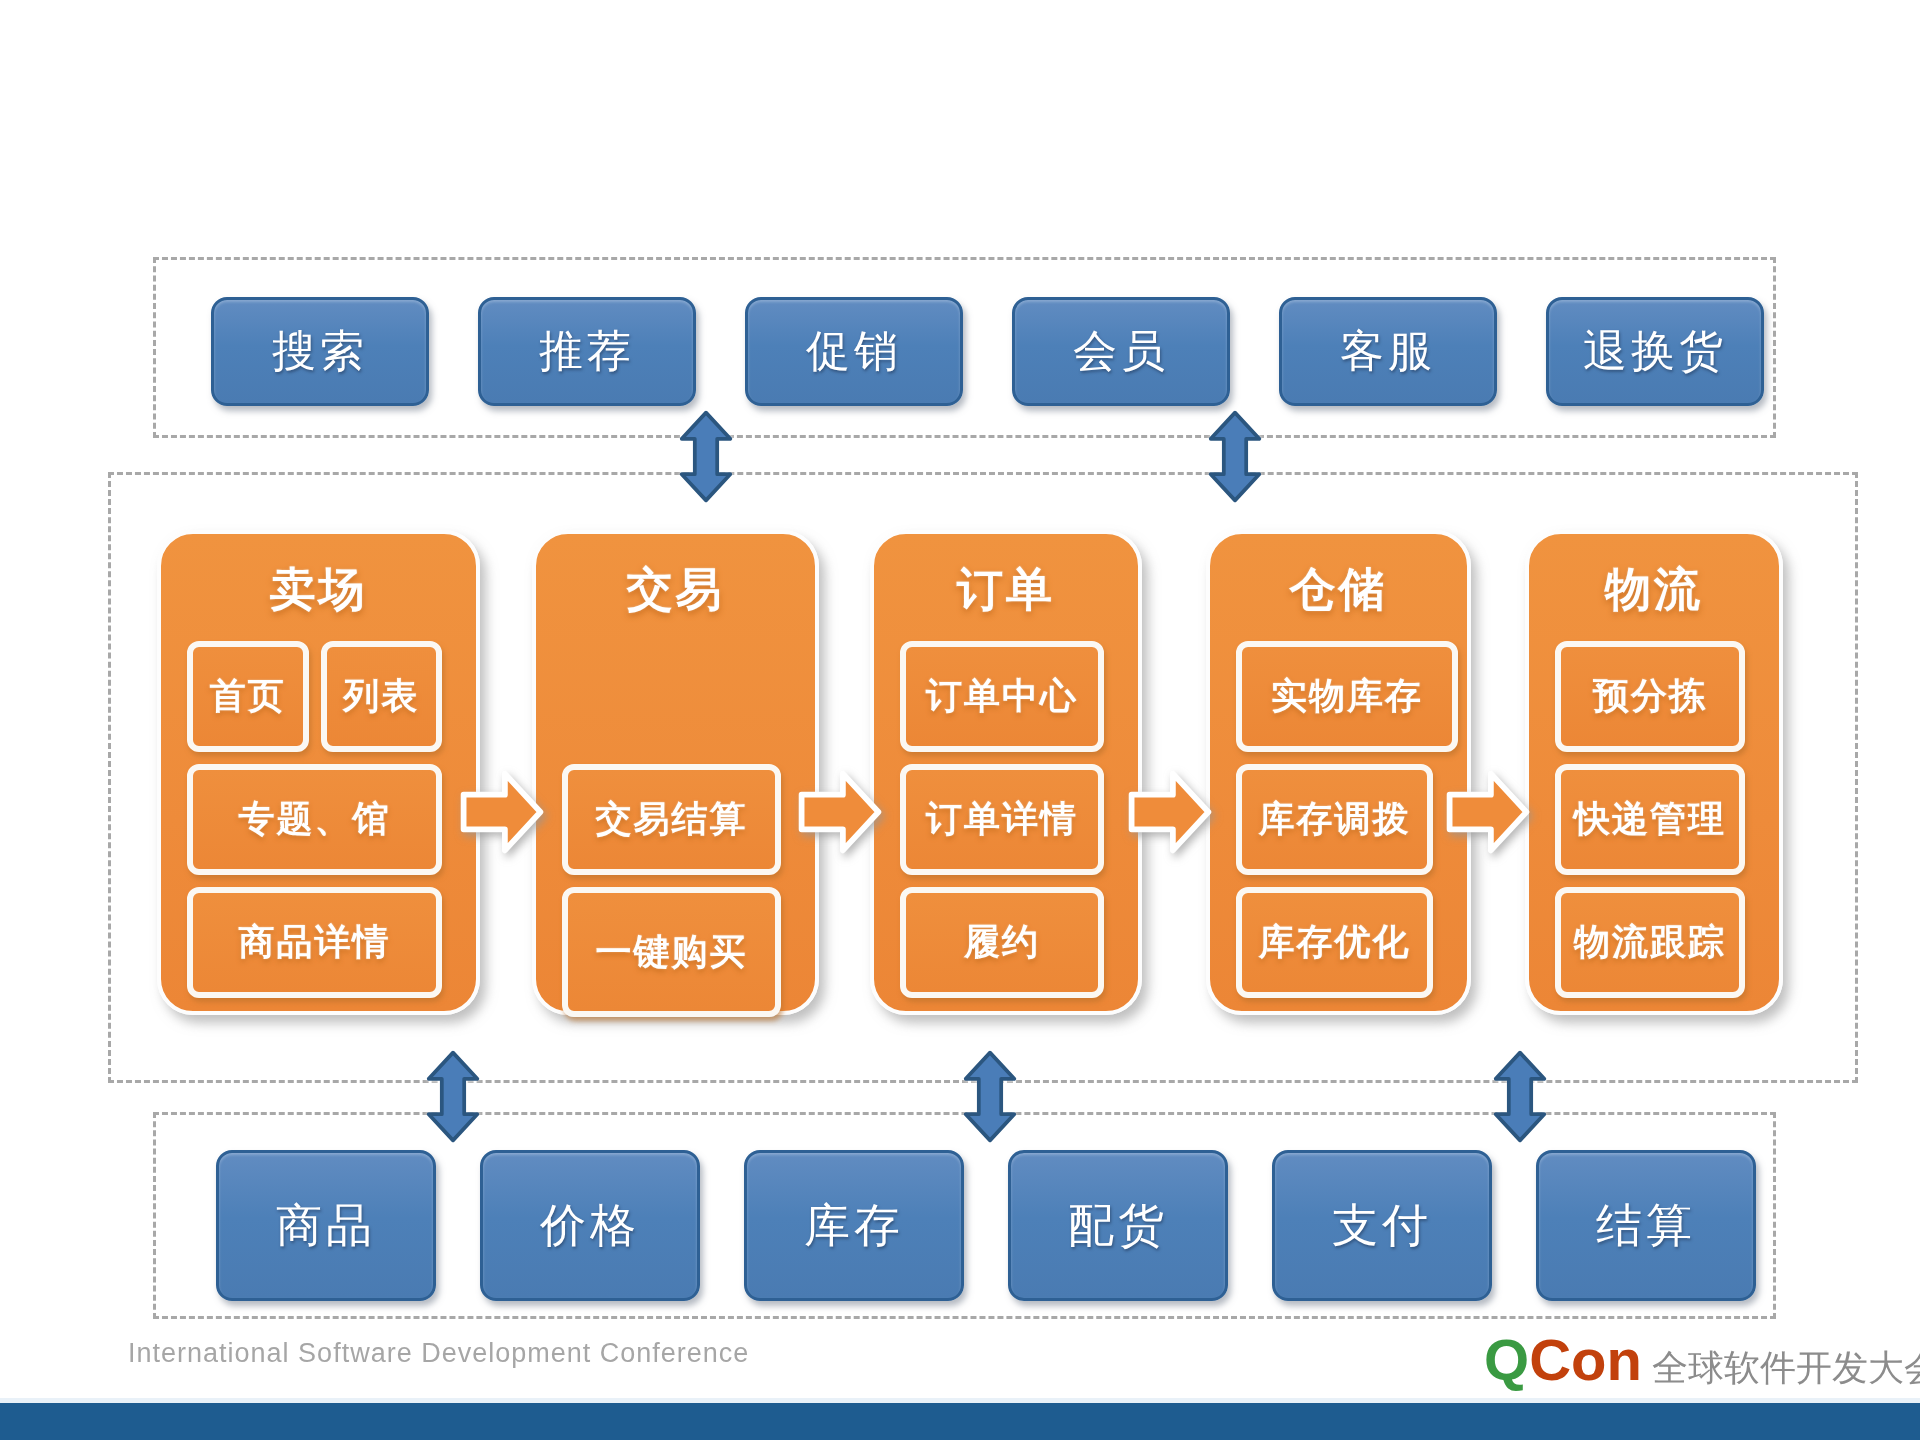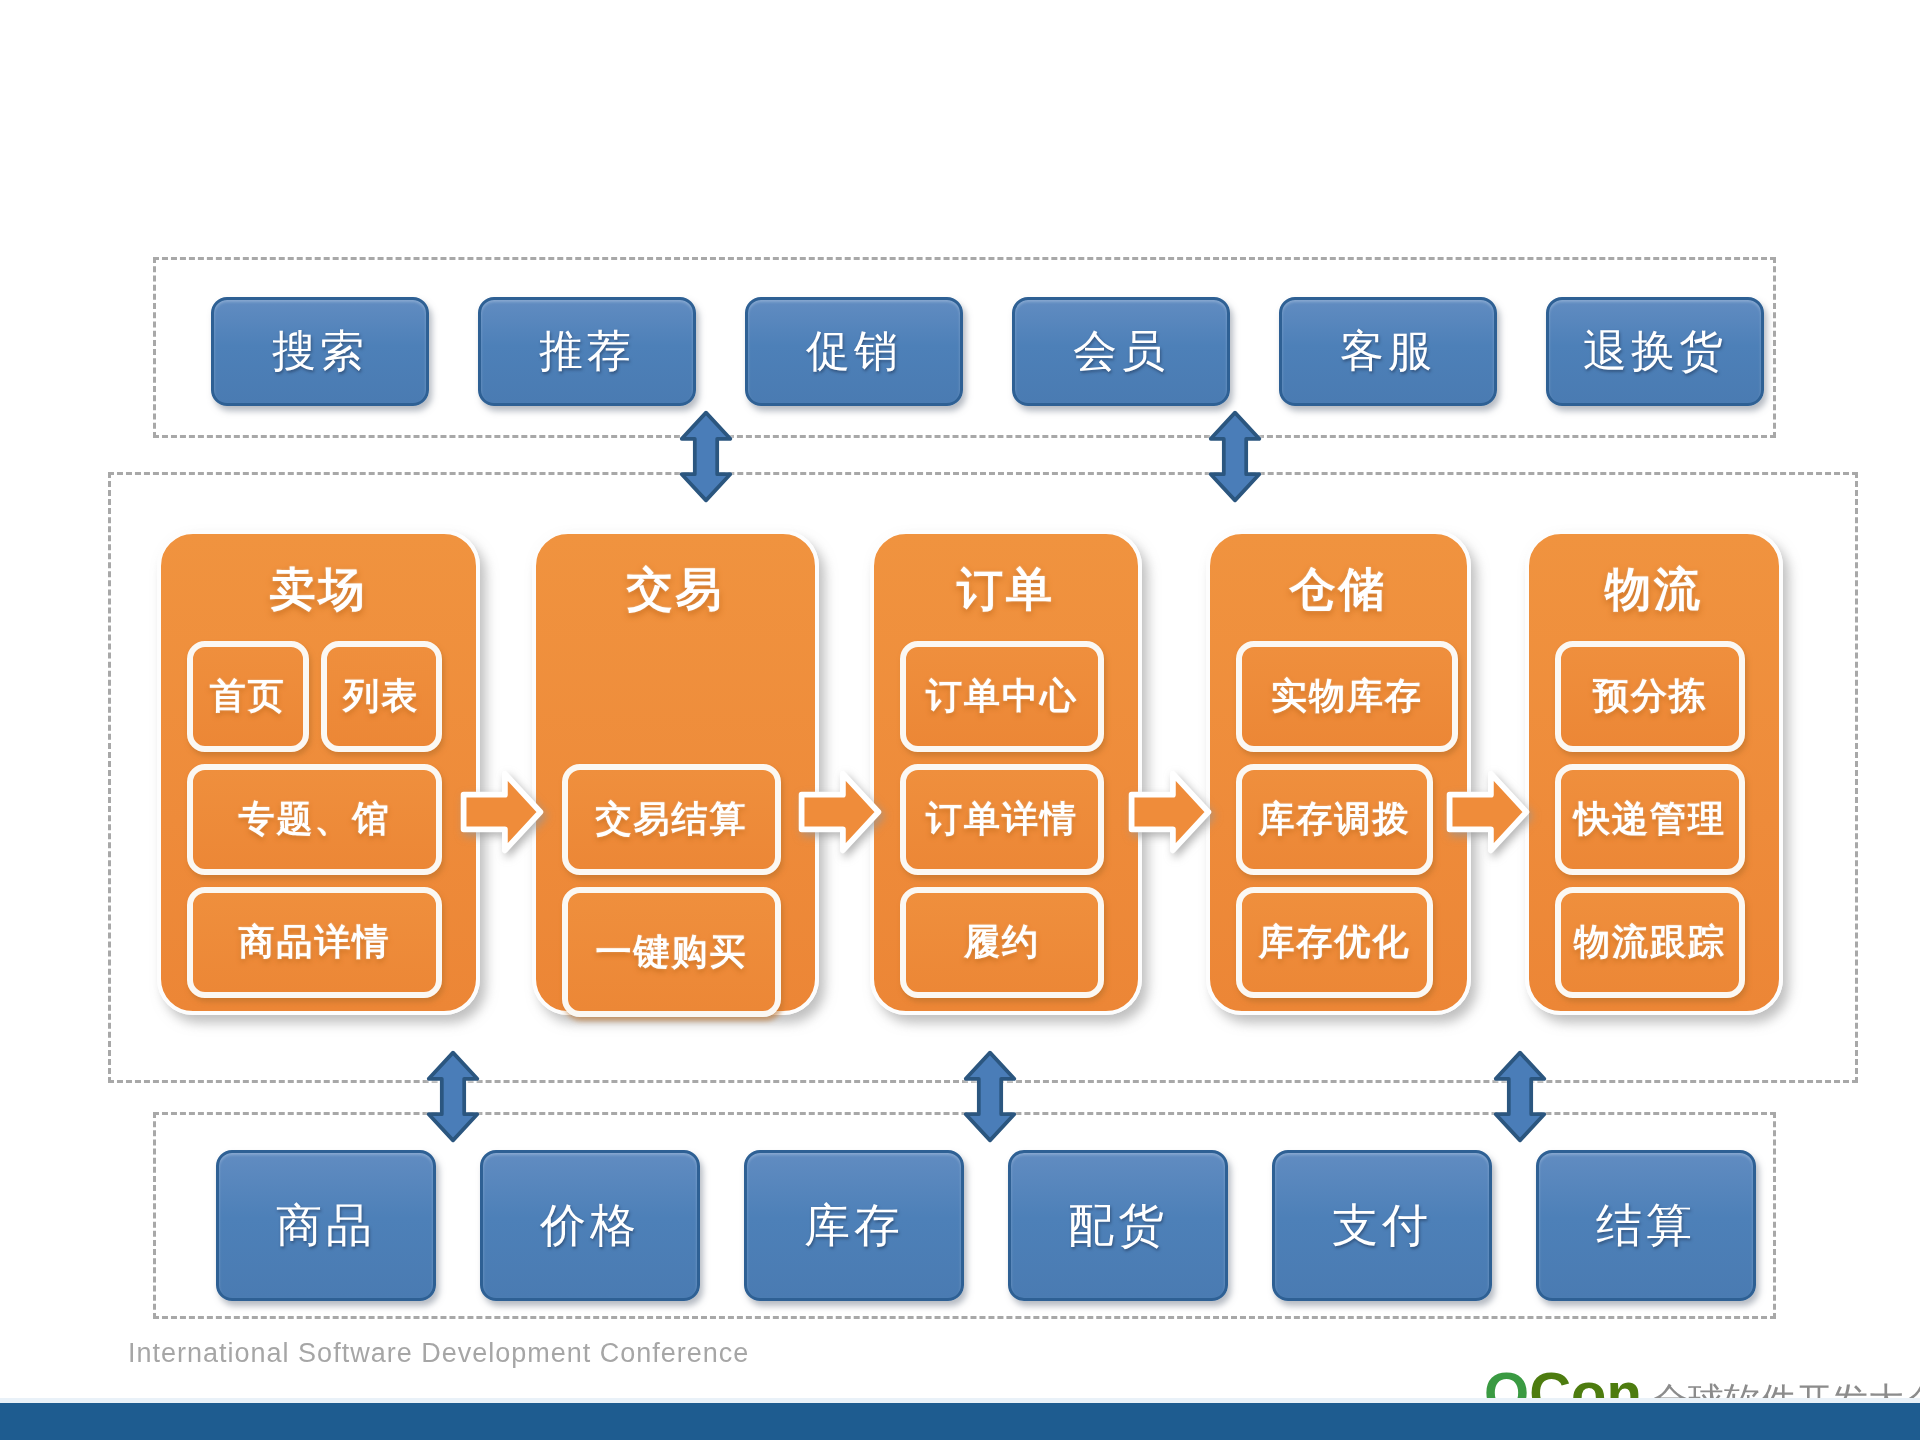--- a/index.html
+++ b/index.html
@@ -36,21 +36,21 @@
     box-shadow:6px 8px 12px rgba(140,140,140,.55);
   }
   .col-header{
     position:absolute;left:0;top:14px;width:100%;height:84px;
     display:flex;align-items:center;justify-content:center;
     color:#fff;font-size:46px;font-weight:bold;letter-spacing:3px;
     text-shadow:0 3px 6px rgba(200,110,30,.95),0 0 2px rgba(255,255,255,.65);
   }
   .sub-row{position:absolute;display:flex;gap:12px;}
   .sub-box{
-    flex:1;border:6px solid #fbf8f3;border-radius:18px;
+    flex:1;border:6px solid #fbf8f3;border-radius:12px;
     background:linear-gradient(180deg,#ef8f3d,#ec8736);
     box-shadow:2px 4px 5px rgba(186,114,44,.6);
     display:flex;align-items:center;justify-content:center;
   }
   .sub-box .lbl{
     color:#fff;font-size:36px;font-weight:bold;letter-spacing:2px;white-space:nowrap;
     text-shadow:0 3px 5px rgba(205,115,35,.95),0 0 2px rgba(255,255,255,.6);
   }
   
   .arrow{position:absolute;}
@@ -58,21 +58,21 @@
   
   .footer-conference{
     position:absolute;left:128px;top:1338px;font-size:27px;color:#a6a6a6;
     letter-spacing:1px;white-space:nowrap;text-align:right;
   }
   .qcon-logo{
     position:absolute;left:1484px;top:1326px;display:flex;align-items:baseline;
     white-space:nowrap;
   }
   .qcon-q{font-size:58px;font-weight:bold;color:#3a9a42;letter-spacing:0;}
-  .qcon-con{font-size:58px;font-weight:bold;color:#4d7c0f;margin-right:10px;margin-top:33px;}
+  .qcon-con{font-size:58px;font-weight:bold;color:#c2410c;margin-right:10px;}
   .qcon-tagline{font-size:36px;color:#8c8c8c;}
   .bottom-bar{position:absolute;left:0;top:1403px;width:1920px;height:37px;background:#1e5c90;}
   .bottom-bar-hairline{position:absolute;left:0;top:1398px;width:1920px;height:5px;background:#e9f1f8;}
 </style>
 </head>
 <body>
 
 <div class="canvas">
 
 

